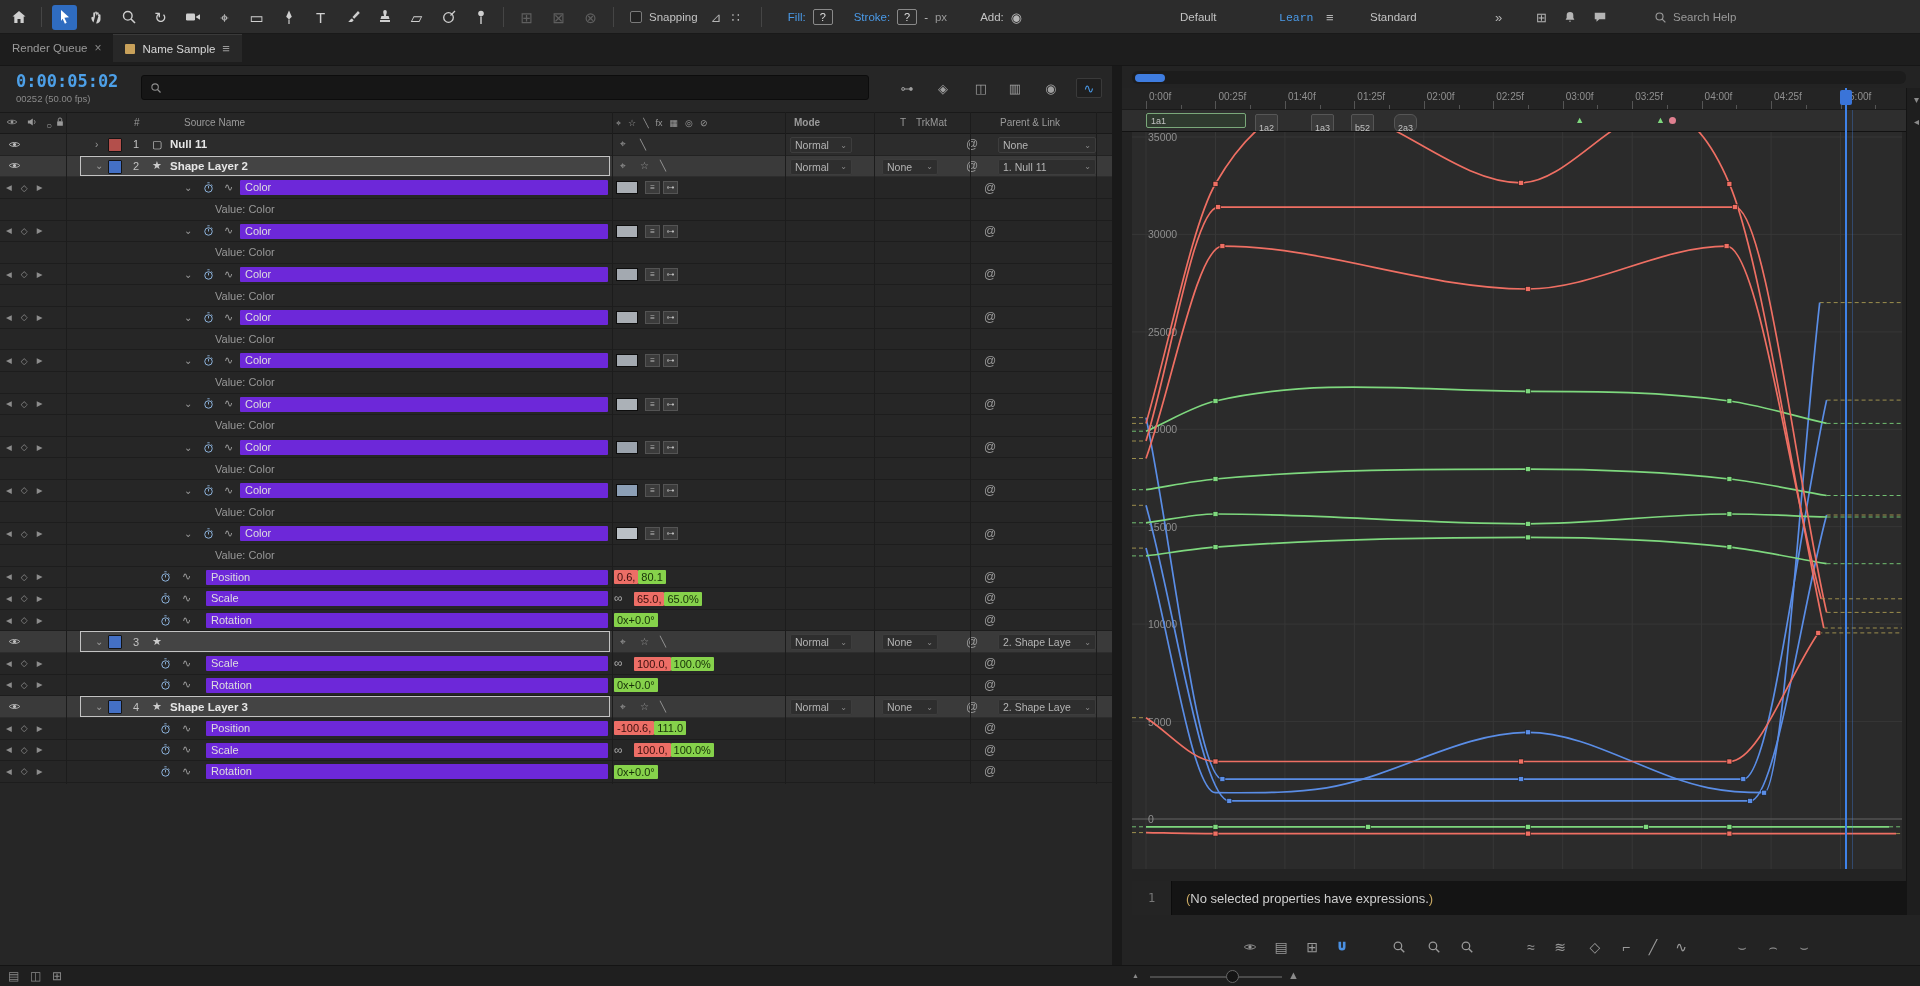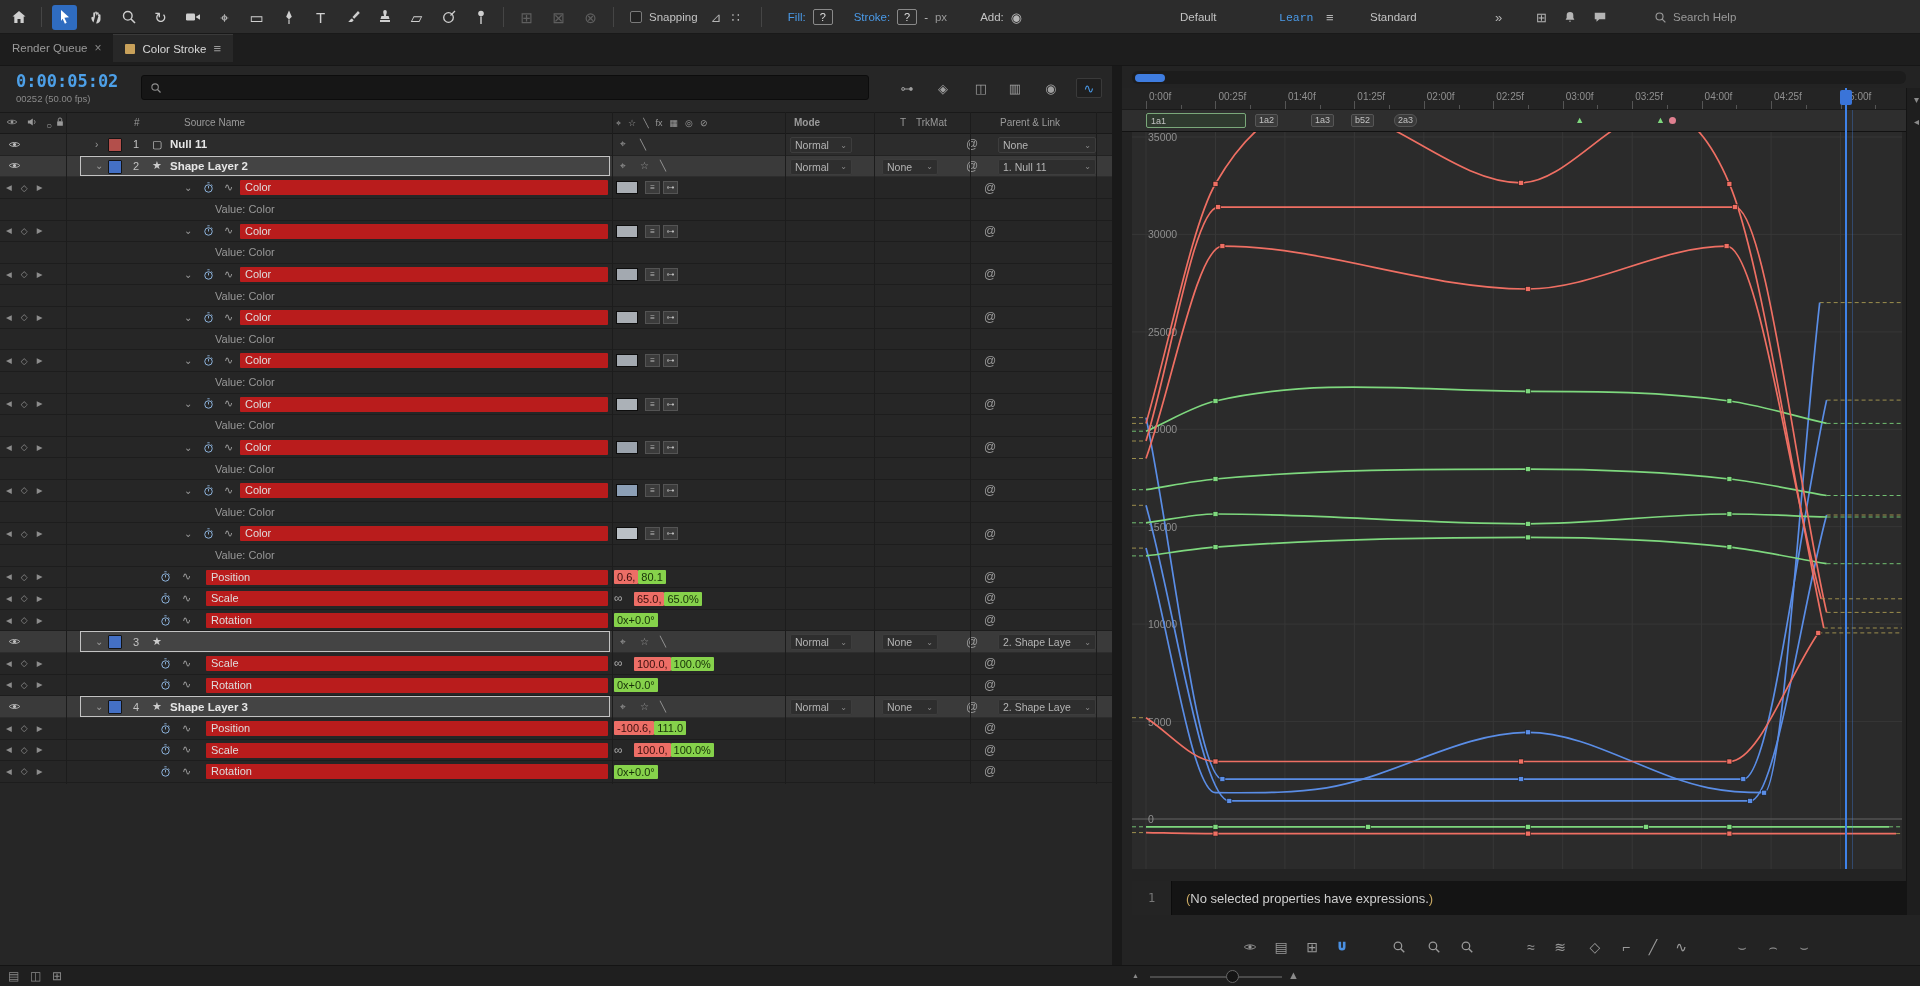--- a/index.html
+++ b/index.html
@@ -51,21 +51,21 @@
   .tw{color:#9a9a9a;font-size:10px;}
   .lchip{width:14px;height:14px;top:4px;height:14px;border:1px solid #141414;border-radius:1px;}
   .num{color:#c2c2c2;}
   .licon{color:#cccccc;font-size:11px;}
   .lname{color:#e6e6e6;font-weight:bold;font-size:11.5px;}
   .sw{color:#9a9a9a;font-size:10px;}
   .navc{position:absolute;left:6px;top:0;height:100%;width:56px;display:flex;align-items:center;gap:9px;color:#8d8d8d;font-size:7.5px;}
   .navc .kfd{font-size:9px;}
   .swc{color:#8fb6e0;display:flex;align-items:center;}
   .wv{color:#9a9a9a;font-size:11px;}
-  .pbar{position:absolute;top:3px;height:15px;background:#b91c1c;border-radius:1px;color:#dedede;font-size:11px;line-height:15px;padding-left:5px;}
+  .pbar{position:absolute;top:3px;height:15px;background:#6d28d9;border-radius:1px;color:#dedede;font-size:11px;line-height:15px;padding-left:5px;}
   .vlabel{color:#989898;}
   .cswatch{width:22px;height:13px;top:4px;height:13px;border:1px solid #0d0d0d;}
   .xbox{width:15px;height:13px;top:4px;height:13px;background:#3b3b3b;border:1px solid #545454;color:#bbb;font-size:8px;justify-content:center;}
   .pw{color:#9a9a9a;font-size:12px;}
   .chips{position:absolute;top:3.5px;display:flex;}
   .chip{display:inline-block;padding:0 3px;font-size:11px;line-height:14px;border-radius:1px;}
   .chip.red{background:#ed6e66;color:#3a0f0d;}
   .chip.green{background:#86d24b;color:#173008;}
   .lnk{color:#aaa;font-size:12px;}
   .dd{position:absolute;top:3px;height:16px;background:#2e2e2e;border:1px solid #3d3d3d;border-radius:2px;display:flex;align-items:center;justify-content:space-between;padding:0 4px;color:#b5b5b5;font-size:10.5px;}
@@ -73,21 +73,21 @@
   .colsep{position:absolute;top:46px;width:1px;height:672px;background:#1c1c1c;}
   
   #graph{position:absolute;left:1112px;top:66px;width:808px;height:899px;background:#232323;border-left:10px solid #191919;}
   #gnav{position:absolute;left:10px;top:5px;width:774px;height:13px;background:#1c1c1c;border-radius:6px;}
   #gnav .pill{position:absolute;left:3px;top:2.5px;width:30px;height:8px;background:#3f7de0;border-radius:4px;}
   #gruler{position:absolute;left:0;top:22px;width:796px;height:22px;background:#242424;border-bottom:1px solid #1a1a1a;overflow:hidden;}
   #gruler .rlab{position:absolute;top:3px;font-size:10px;color:#909090;font-family:"Liberation Sans",sans-serif;white-space:nowrap;}
   #gruler .tick{position:absolute;bottom:0;width:1px;background:#555;}
   #gmarkers{position:absolute;left:0;top:44px;width:796px;height:22px;background:#2e2e2e;border-bottom:1px solid #121212;overflow:hidden;}
   .mkbox{position:absolute;top:3px;height:15px;background:#2f3a2f;border:1px solid #7aa87a;border-radius:2px;color:#c2c2c2;font-size:9px;line-height:14px;padding-left:4px;}
-  .mkflag{position:absolute;top:4px;height:13px;background:#3a3a3a;border:1px solid #565656;border-radius:2px;color:#c2c2c2;font-size:9px;line-height:11px;padding:0 3px;white-space:nowrap;}
+  .mkflag{position:absolute;top:4px;height:13px;background:#3a3a3a;border:1px solid #565656;border-radius:2px;color:#c2c2c2;font-size:9px;line-height:11px;padding:8px 3px;white-space:nowrap;}
   .mkdotg{position:absolute;top:6px;color:#7ed87e;font-size:9px;line-height:9px;}
   .mkdotr{position:absolute;top:7px;width:7px;height:7px;border-radius:50%;background:#e08090;}
   #gplot{position:absolute;left:10px;top:66px;width:770px;height:737px;background:#2b2b2b;}
   #playhead-line{position:absolute;top:22px;width:2px;height:781px;background:#3f82e8;z-index:5;}
   #playhead-ghost{position:absolute;top:44px;width:1px;height:759px;background:#3f82e8;opacity:0.35;z-index:5;}
   #playhead-handle{position:absolute;top:24px;width:12px;height:15px;background:#3a74d8;border-radius:2px;z-index:6;}
   #gexpr{position:absolute;left:10px;top:815px;width:786px;height:34px;background:#141414;display:flex;align-items:center;}
   #gexpr .lnum{width:40px;height:100%;background:#242424;color:#777;display:flex;align-items:center;justify-content:center;font-family:"DejaVu Sans Mono",monospace;font-size:12px;border-right:1px solid #0c0c0c;}
   #gexpr .etext{padding-left:14px;font-family:"DejaVu Sans Mono",monospace;font-size:13px;color:#cfcfcf;}
   #gexpr .paren{color:#c8a862;}
@@ -241,21 +241,21 @@
   </div>
 </div>
 
 <div id="tabstrip">
   <div class="tab">
     <span>Render Queue</span>
     <span class="tclose">×</span>
   </div>
   <div class="tab active">
     <span class="tdot"></span>
-    <span>Color Stroke</span>
+    <span>Name Sample</span>
     <span class="tmenu">≡</span>
   </div>
 </div>
 
 <div id="timeline">
   <div id="timecode">0:00:05:02</div>
   <div id="frameinfo">00252 (50.00 fps)</div>
   <div id="tl-search">
     <span style="display:flex;">
         <svg viewBox="0 0 16 16" style="width:12px;height:12px">

